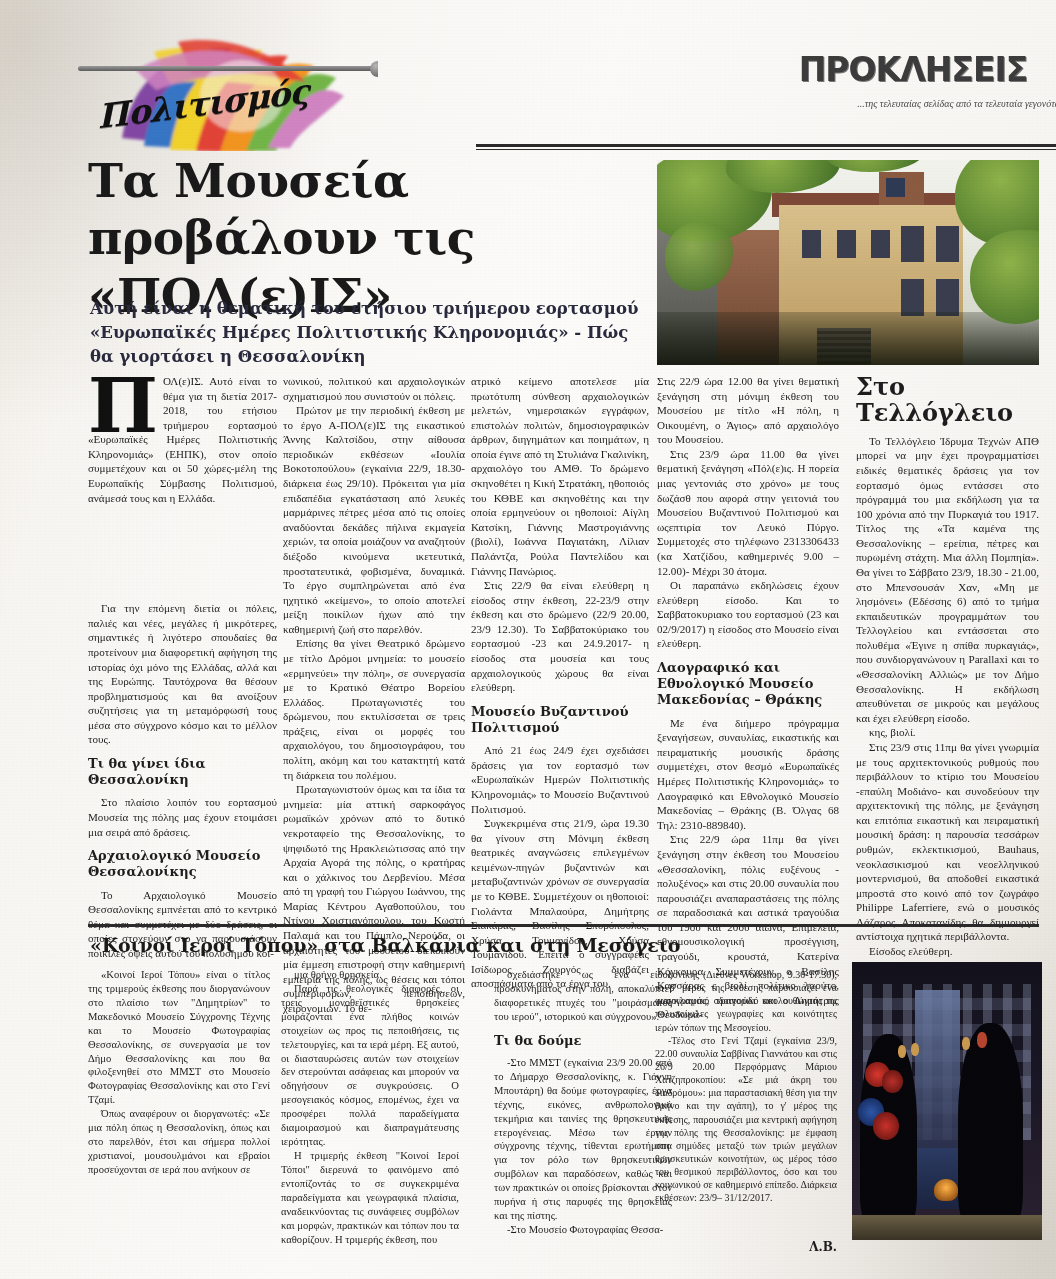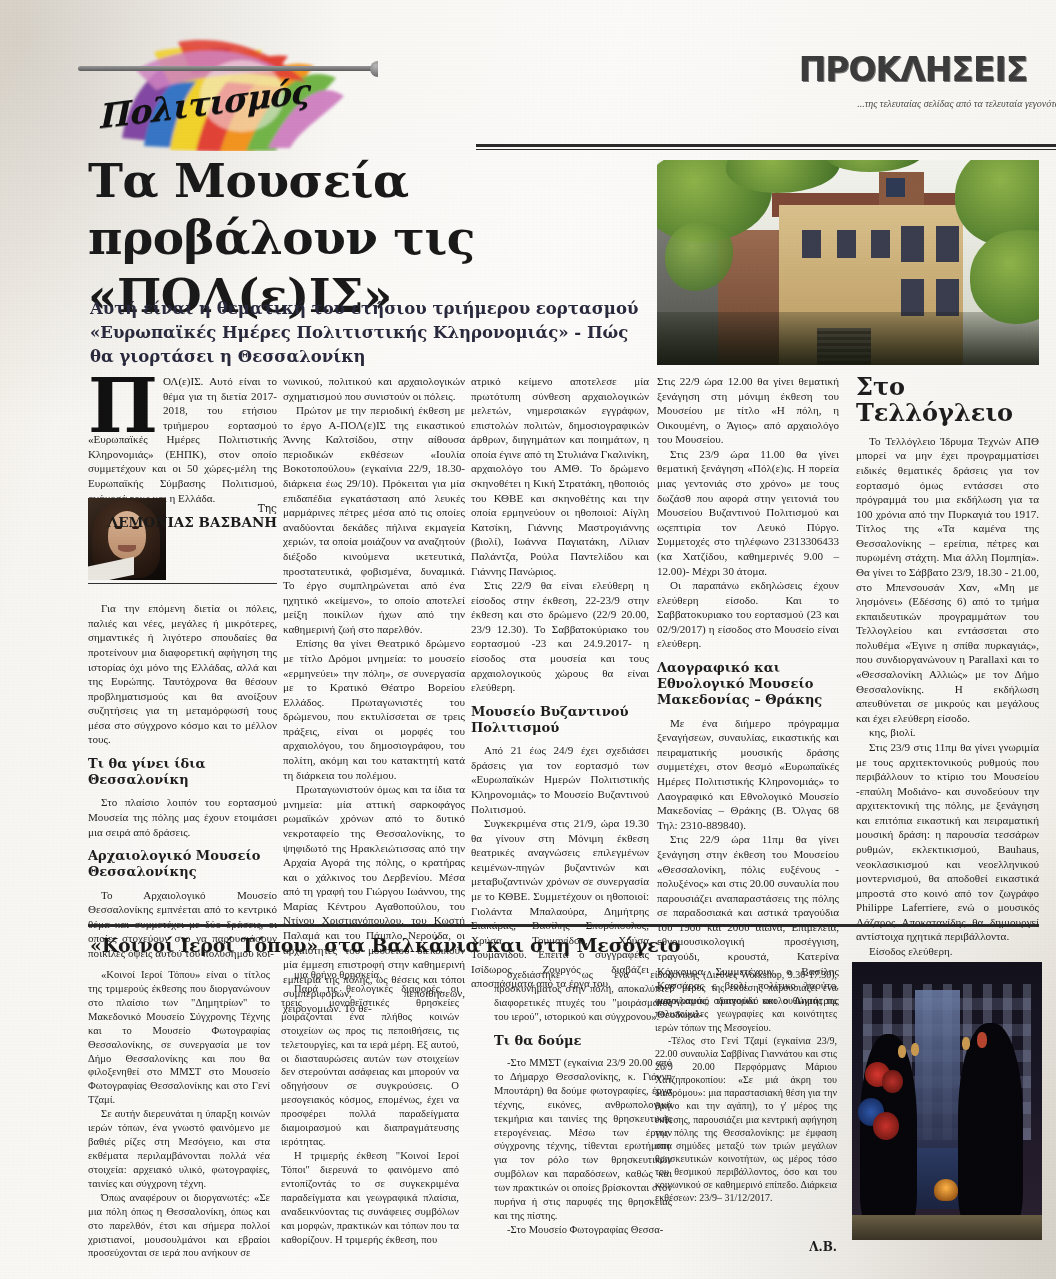--- a/index.html
+++ b/index.html
@@ -260,36 +260,20 @@
   <div class="col" id="a1c1">
     <p class="noind"><span class="dropcap">Π</span><span>ΟΛ(ε)ΙΣ. Αυτό είναι το θέμα για τη διετία 2017-2018, του ετήσιου τριήμερου εορτασμού «Ευρωπαϊκές Ημέρες Πολιτιστικής Κληρονομιάς» (ΕΗΠΚ), στον οποίο συμμετέχουν και οι 50 χώρες-μέλη της Ευρωπαϊκής Σύμβασης Πολιτισμού, ανάμεσά τους και η Ελλάδα.</span></p>
     <div style="height:96px"></div>
     <p>Για την επόμενη διετία οι πόλεις, παλιές και νέες, μεγάλες ή μικρότερες, σημαντικές ή λιγότερο σπουδαίες θα προτείνουν μια διαφορετική αφήγηση της ιστορίας όχι μόνο της Ελλάδας, αλλά και της Ευρώπης. Ταυτόχρονα θα θέσουν προβληματισμούς και θα ανοίξουν συζητήσεις για τη μεταμόρφωσή τους μέσα στο σύγχρονο κόσμο και το μέλλον τους.</p>
     <h3>Τι θα γίνει ίδια Θεσσαλονίκη</h3>
     <p>Στο πλαίσιο λοιπόν του εορτασμού Μουσεία της πόλης μας έχουν ετοιμάσει μια σειρά από δράσεις.</p>
     <h3>Αρχαιολογικό Μουσείο Θεσσαλονίκης</h3>
     <p>Το Αρχαιολογικό Μουσείο Θεσσαλονίκης εμπνέεται από το κεντρικό θέμα και συμμετέχει με δύο δράσεις, οι οποίες στοχεύουν στο να παρουσιάσουν ποικίλες όψεις αυτού του πολύσημου κοι-</p>
   </div>
 
-  <div class="byline">
-    <div class="by-photo">
-      <div class="bp-bg"></div>
-      <div class="bp-hair"></div>
-      <div class="bp-face"></div>
-      <div class="bp-eye" style="left:27px;top:28px"></div>
-      <div class="bp-eye" style="left:44px;top:28px"></div>
-      <div class="bp-smile"></div>
-      <div class="bp-shoulder"></div>
-    </div>
-    <div class="by-text">
-      <div class="by-pre">Της</div>
-      <div class="by-name">ΛΕΜΟΝΙΑΣ ΒΑΣΒΑΝΗ</div>
-    </div>
-    <div class="by-rule"></div>
-  </div>
 
   <div class="col" id="a1c2">
     <p class="noind">νωνικού, πολιτικού και αρχαιολογικών σχηματισμού που συνιστούν οι πόλεις.</p>
     <p>Πρώτον με την περιοδική έκθεση με το έργο Α-ΠΟΛ(ε)ΙΣ της εικαστικού Άννης Καλτσίδου, στην αίθουσα περιοδικών εκθέσεων «Ιουλία Βοκοτοπούλου» (εγκαίνια 22/9, 18.30- διάρκεια έως 29/10). Πρόκειται για μία επιδαπέδια εγκατάσταση από λευκές μαρμάρινες πέτρες μέσα από τις οποίες αναδύονται δεκάδες πήλινα εκμαγεία χεριών, τα οποία μοιάζουν να αναζητούν διέξοδο κινούμενα ικετευτικά, προστατευτικά, φοβισμένα, δυναμικά. Το έργο συμπληρώνεται από ένα ηχητικό «κείμενο», το οποίο αποτελεί μείξη ποικίλων ήχων από την καθημερινή ζωή στο παρελθόν.</p>
     <p>Επίσης θα γίνει Θεατρικό δρώμενο με τίτλο Δρόμοι μνημεία: το μουσείο «ερμηνεύει» την πόλη», σε συνεργασία με το Κρατικό Θέατρο Βορείου Ελλάδος. Πρωταγωνιστές του δρώμενου, που εκτυλίσσεται σε τρεις πράξεις, είναι οι μορφές του αρχαιολόγου, του δημοσιογράφου, του πολίτη, ακόμη και του κατακτητή κατά τη διάρκεια του πολέμου.</p>
     <p>Πρωταγωνιστούν όμως και τα ίδια τα μνημεία: μία αττική σαρκοφάγος ρωμαϊκών χρόνων από το δυτικό νεκροταφείο της Θεσσαλονίκης, το ψηφιδωτό της Ηρακλειώτισσας από την Αρχαία Αγορά της πόλης, ο κρατήρας και ο χάλκινος του Δερβενίου. Μέσα από τη γραφή του Γιώργου Ιωάννου, της Μαρίας Κέντρου Αγαθοπούλου, του Ντίνου Χριστιανόπουλου, του Κωστή Παλαμά και του Πάμπλο Νερούδα, οι αρχαιότητες του μουσείου διεκδικούν μία έμμεση επιστροφή στην καθημερινή εμπειρία της πόλης, ως θέσεις και τόποι συμπεριφορών, πεποιθήσεων, χειρονομιών. Το θε-</p>
   </div>
 
   <div class="col" id="a1c3">
     <p class="noind">ατρικό κείμενο αποτελεσε μία πρωτότυπη σύνθεση αρχαιολογικών μελετών, νημερσιακών εγγράφων, επιστολών πολιτών, δημοσιογραφικών άρθρων, διηγημάτων και ποιημάτων, η οποία έγινε από τη Στυλιάνα Γκαλινίκη, αρχαιολόγο του ΑΜΘ. Το δρώμενο σκηνοθέτει η Κική Στρατάκη, ηθοποιός του ΚΘΒΕ και σκηνοθέτης και την οποία ερμηνεύουν οι ηθοποιοί: Αίγλη Κατσίκη, Γιάννης Μαστρογιάννης (βιολί), Ιωάννα Παγιατάκη, Λίλιαν Παλάντζα, Ρούλα Παντελίδου και Γιάννης Πανώριος.</p>
@@ -314,21 +298,20 @@
     <p>κης, βιολί.</p>
     <p>Στις 23/9 στις 11πμ θα γίνει γνωριμία με τους αρχιτεκτονικούς ρυθμούς που περιβάλλουν το κτίριο του Μουσείου -επαύλη Μοδιάνο- και συνοδεύουν την αρχιτεκτονική της πόλης, με ξενάγηση και επιτόπια εικαστική και πειραματική μουσική δράση: η παρουσία τεσσάρων ρυθμών, εκλεκτικισμού, Bauhaus, νεοκλασικισμού και νεοελληνικού μοντερνισμού, θα αποδοθεί εικαστικά μπροστά στο κοινό από τον ζωγράφο Philippe Laferriere, ενώ ο μουσικός Λάζαρος Αποκατανίδης θα δημιουργεί αντίστοιχα ηχητικά περιβάλλοντα.</p>
     <p>Είσοδος ελεύθερη.</p>
   </div>
 
   <div class="sep-rule"></div>
   <div class="headline2">«Κοινοί Ιεροί Τόπου» στα Βαλκάνια και στη Μεσόγειο</div>
 
   <div class="col" id="a2c1">
     <p>«Κοινοί Ιεροί Τόπου» είναι ο τίτλος της τριμερούς έκθεσης που διοργανώνουν στο πλαίσιο των "Δημητρίων" το Μακεδονικό Μουσείο Σύγχρονης Τέχνης και το Μουσείο Φωτογραφίας Θεσσαλονίκης, σε συνεργασία με τον Δήμο Θεσσαλονίκης και που θα φιλοξενηθεί στο ΜΜΣΤ στο Μουσείο Φωτογραφίας Θεσσαλονίκης και στο Γενί Τζαμί.</p>
-    <p>Σε αυτήν διερευνάται η ύπαρξη κοινών ιερών τόπων, ένα γνωστό φαινόμενο με βαθιές ρίζες στη Μεσόγειο, και στα εκθέματα περιλαμβάνονται πολλά νέα στοιχεία: αρχειακό υλικό, φωτογραφίες, ταινίες και σύγχρονη τέχνη.</p>
     <p>Όπως αναφέρουν οι διοργανωτές: «Σε μια πόλη όπως η Θεσσαλονίκη, όπως και στο παρελθόν, έτσι και σήμερα πολλοί χριστιανοί, μουσουλμάνοι και εβραίοι προσεύχονται σε ιερά που ανήκουν σε</p>
   </div>
 
   <div class="col" id="a2c2">
     <p>μια θρήνο θρησκεία.</p>
     <p>Παρά τις θεολογικές διαφορές, οι τρεις μονοθεϊστικές θρησκείες μοιράζονται ένα πλήθος κοινών στοιχείων ως προς τις πεποιθήσεις, τις τελετουργίες, και τα ιερά μέρη. Εξ αυτού, οι διασταυρώσεις αυτών των στοιχείων δεν στερούνται ασάφειας και μπορούν να οδηγήσουν σε συγκρούσεις. Ο μεσογειακός κόσμος, επομένως, έχει να προσφέρει πολλά παραδείγματα διαμοιρασμού και διαπραγμάτευσης ιερότητας.</p>
     <p>Η τριμερής έκθεση "Κοινοί Ιεροί Τόποι" διερευνά το φαινόμενο από εντοπίζοντάς το σε συγκεκριμένα παραδείγματα και γεωγραφικά πλαίσια, αναδεικνύοντας τις συνάφειες συμβόλων και μορφών, πρακτικών και τόπων που τα καθορίζουν. Η τριμερής έκθεση, που</p>
   </div>
 
   <div class="col" id="a2c3">

